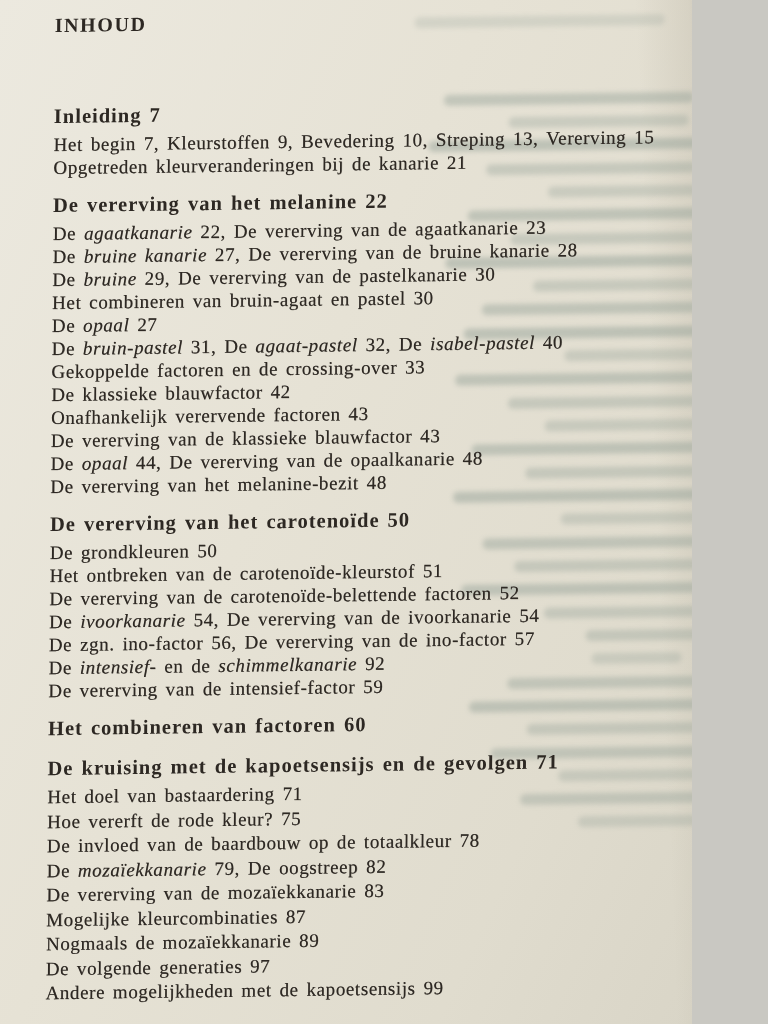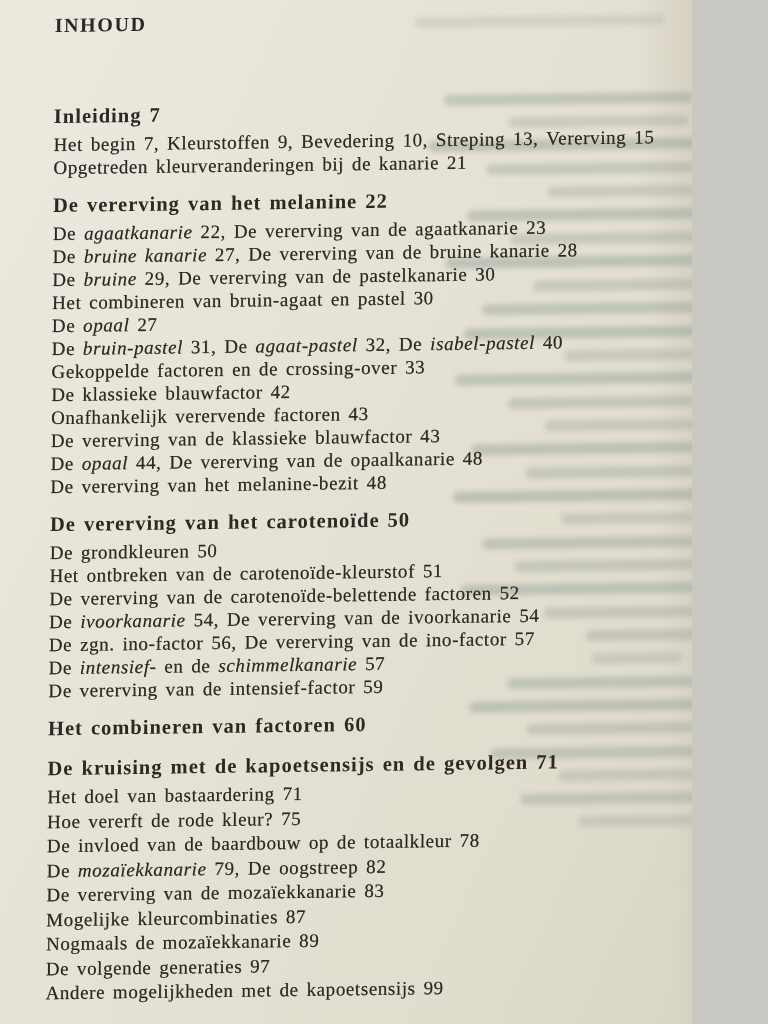--- a/index.html
+++ b/index.html
@@ -130,21 +130,21 @@
               <div class="line"><span>De </span><span class="it">opaal</span><span> 44, De vererving van de opaalkanarie 48</span></div>
               <div class="line"><span>De vererving van het melanine-bezit 48</span></div>
             </div>
             <div class="section">
               <div class="heading">De vererving van het carotenoïde 50</div>
               <div class="line"><span>De grondkleuren 50</span></div>
               <div class="line"><span>Het ontbreken van de carotenoïde-kleurstof 51</span></div>
               <div class="line"><span>De vererving van de carotenoïde-belettende factoren 52</span></div>
               <div class="line"><span>De </span><span class="it">ivoorkanarie</span><span> 54, De vererving van de ivoorkanarie 54</span></div>
               <div class="line"><span>De zgn. ino-factor 56, De vererving van de ino-factor 57</span></div>
-              <div class="line"><span>De </span><span class="it">intensief-</span><span> en de </span><span class="it">schimmelkanarie</span><span> 57</span></div>
+              <div class="line"><span>De </span><span class="it">intensief-</span><span> en de </span><span class="it">schimmelkanarie</span><span> 92</span></div>
               <div class="line"><span>De vererving van de intensief-factor 59</span></div>
             </div>
             <div class="section">
               <div class="heading">Het combineren van factoren 60</div>
             </div>
             <div class="section lh24">
               <div class="heading">De kruising met de kapoetsensijs en de gevolgen 71</div>
               <div class="line"><span>Het doel van bastaardering 71</span></div>
               <div class="line"><span>Hoe vererft de rode kleur? 75</span></div>
               <div class="line"><span>De invloed van de baardbouw op de totaalkleur 78</span></div>

